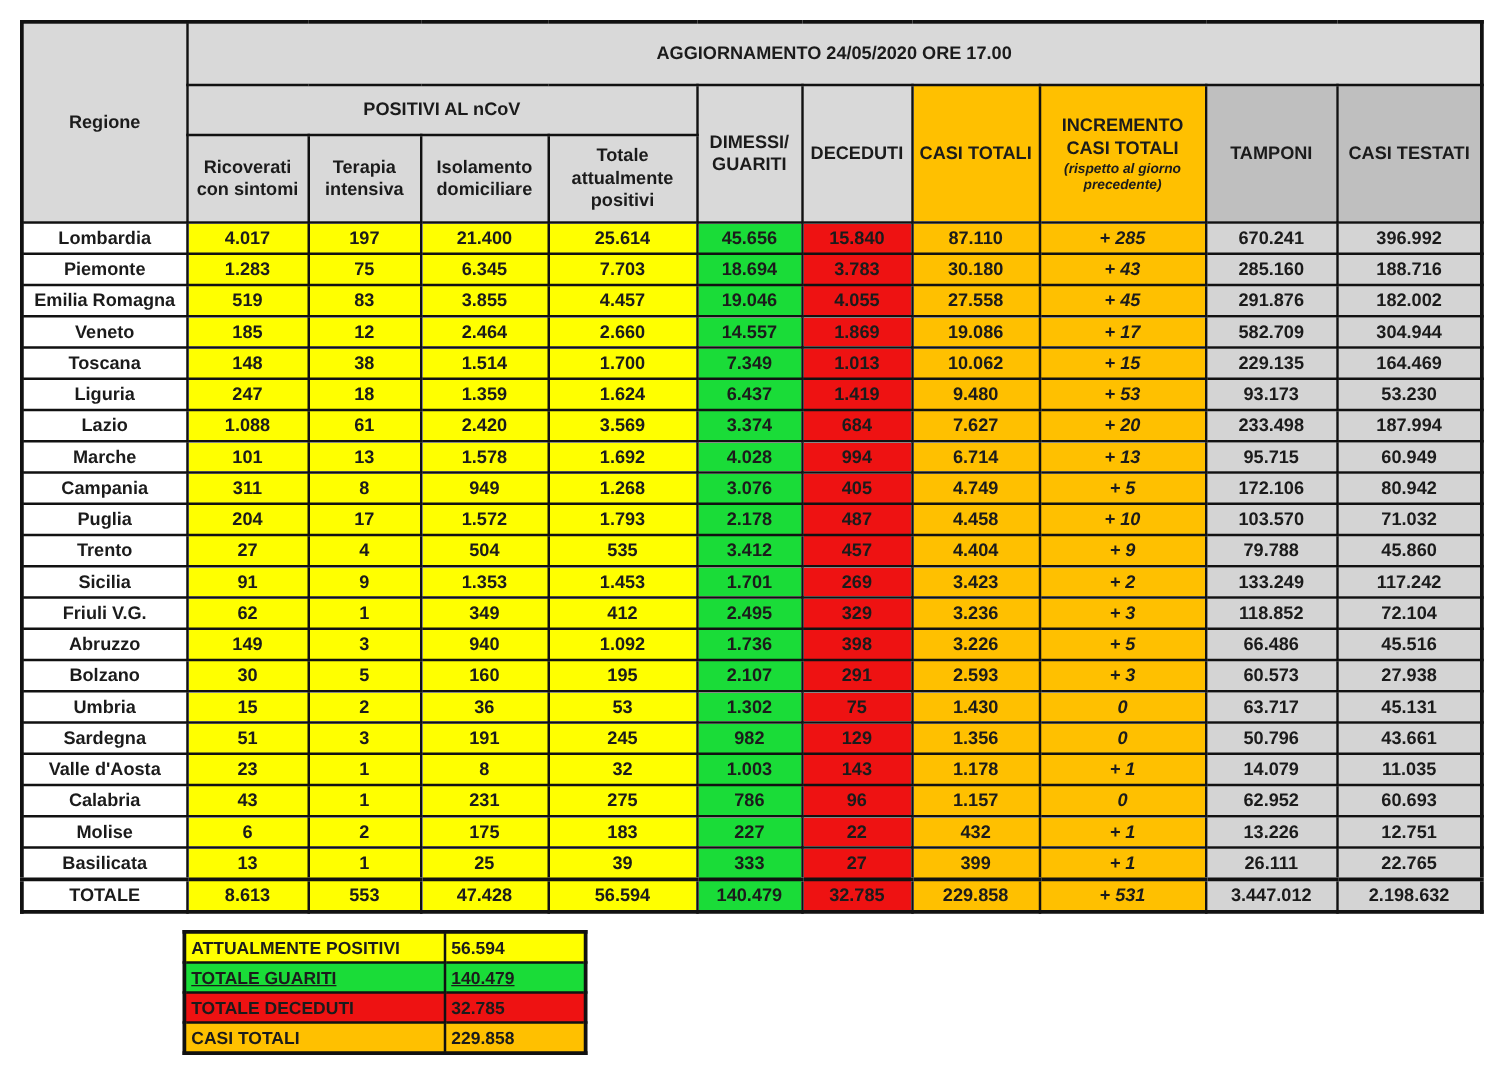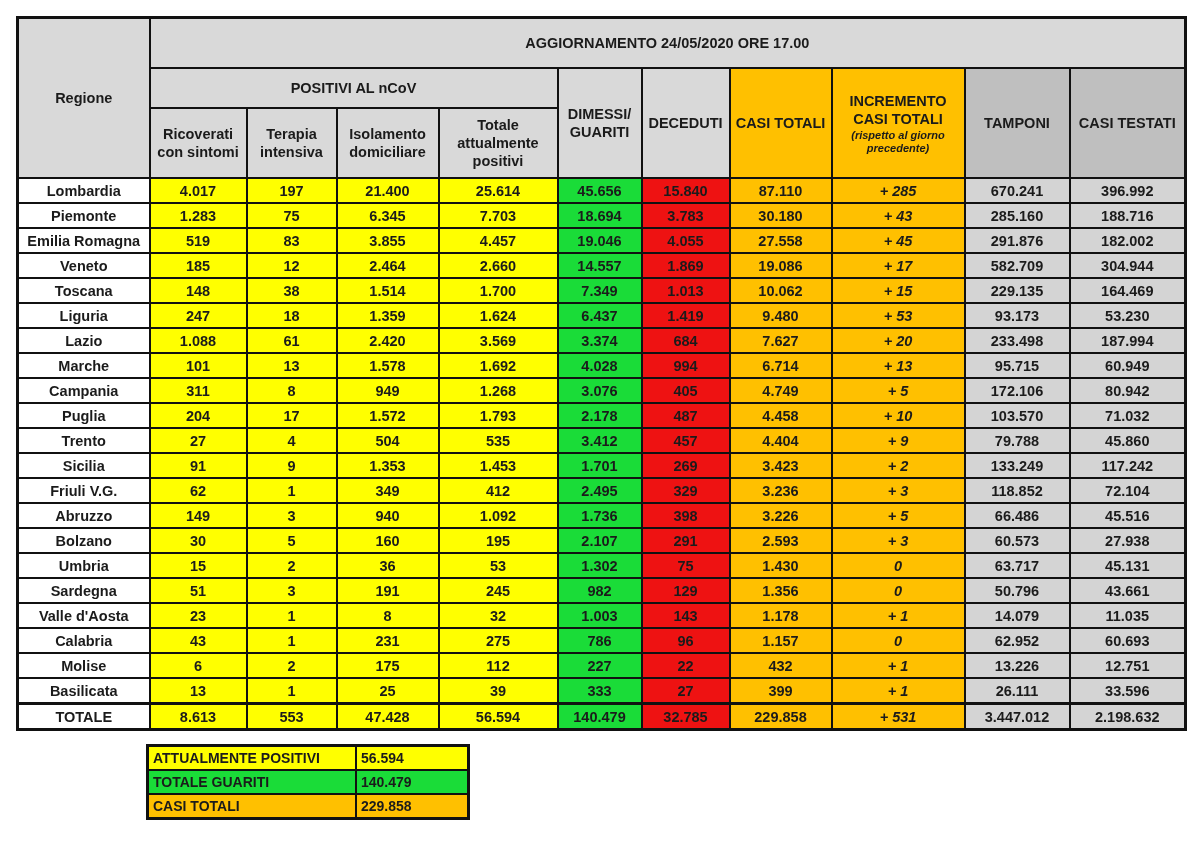--- a/index.html
+++ b/index.html
@@ -28,21 +28,21 @@
   .c-red{background:var(--red);margin-left:12px;}
   .c-orange{background:var(--orange);}
   .c-inc{font-style:italic;font-weight:600;}
   .c-gray{background:var(--cell-gray);}
   .row-total td{border-top:3px solid var(--line);}
   table.legend{position:absolute;left:146px;top:744px;width:312px;border:3px solid var(--line);}
   .legend td{border:2px solid var(--line);height:20px;padding:1px 4px;font-weight:bold;
         font-size:14px;text-align:left;vertical-align:middle;}
   .legend .lg-label{width:198px;}
   .legend .lg-value{width:102px;}
-  .bg-yellow{background:var(--yellow);} .bg-green{background:var(--green);}
+  .bg-yellow{background:var(--yellow);} .bg-green{background:var(--green);text-decoration:underline;}
   .bg-red{background:var(--red);} .bg-orange{background:var(--orange);}
 </style>
 </head>
 <body>
 
 <div class="page">
 
   <table class="main">
     <colgroup>
       <col style="width:132px">
@@ -328,40 +328,40 @@
           <td class="c-orange">1.157</td>
           <td class="c-orange c-inc">0</td>
           <td class="c-gray">62.952</td>
           <td class="c-gray">60.693</td>
         </tr>
         <tr>
           <td class="c-region">Molise</td>
           <td class="c-yellow">6</td>
           <td class="c-yellow">2</td>
           <td class="c-yellow">175</td>
-          <td class="c-yellow">112</td>
+          <td class="c-yellow">183</td>
           <td class="c-green">227</td>
           <td class="c-red">22</td>
           <td class="c-orange">432</td>
           <td class="c-orange c-inc">+ 1</td>
           <td class="c-gray">13.226</td>
           <td class="c-gray">12.751</td>
         </tr>
         <tr>
           <td class="c-region">Basilicata</td>
           <td class="c-yellow">13</td>
           <td class="c-yellow">1</td>
           <td class="c-yellow">25</td>
           <td class="c-yellow">39</td>
           <td class="c-green">333</td>
           <td class="c-red">27</td>
           <td class="c-orange">399</td>
           <td class="c-orange c-inc">+ 1</td>
           <td class="c-gray">26.111</td>
-          <td class="c-gray">33.596</td>
+          <td class="c-gray">22.765</td>
         </tr>
         <tr class="row-total">
           <td class="c-region">TOTALE</td>
           <td class="c-yellow">8.613</td>
           <td class="c-yellow">553</td>
           <td class="c-yellow">47.428</td>
           <td class="c-yellow">56.594</td>
           <td class="c-green">140.479</td>
           <td class="c-red">32.785</td>
           <td class="c-orange">229.858</td>
@@ -376,19 +376,23 @@
     <tbody id="legend-rows">
         <tr>
           <td class="lg-label bg-yellow">ATTUALMENTE POSITIVI</td>
           <td class="lg-value bg-yellow">56.594</td>
         </tr>
         <tr>
           <td class="lg-label bg-green">TOTALE GUARITI</td>
           <td class="lg-value bg-green">140.479</td>
         </tr>
         <tr>
+          <td class="lg-label bg-red">TOTALE DECEDUTI</td>
+          <td class="lg-value bg-red">32.785</td>
+        </tr>
+        <tr>
           <td class="lg-label bg-orange">CASI TOTALI</td>
           <td class="lg-value bg-orange">229.858</td>
         </tr>
       </tbody>
   </table>
 
 </div>
 
 </body></html>

